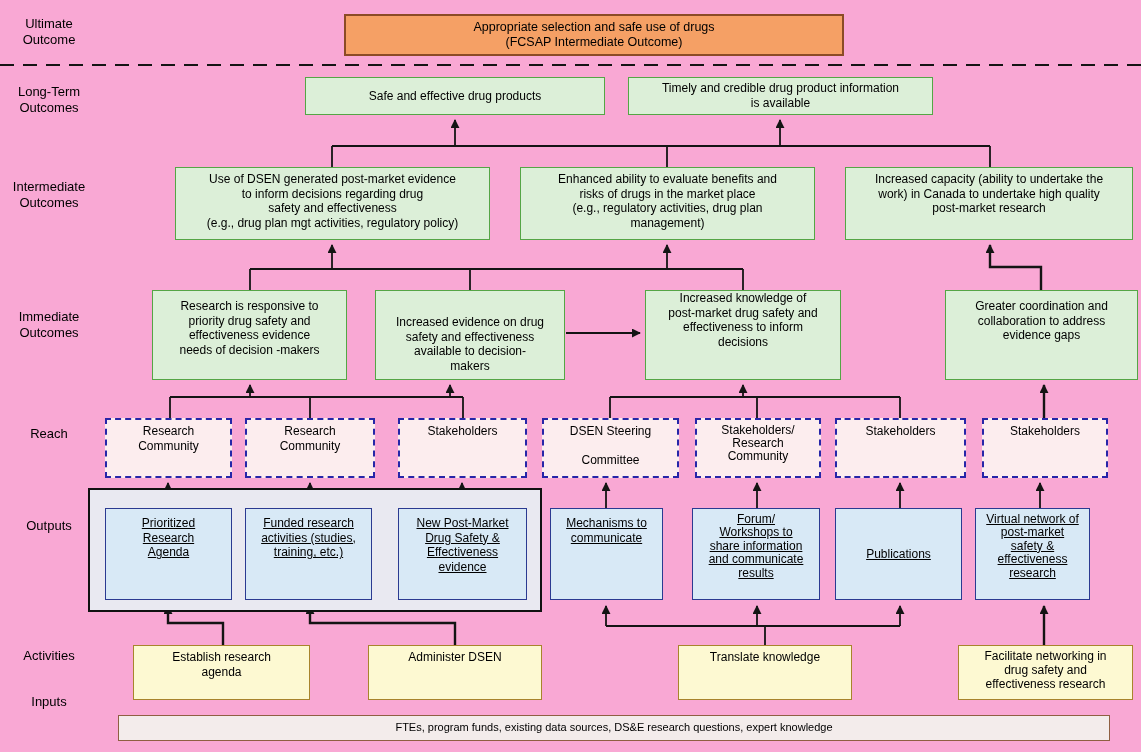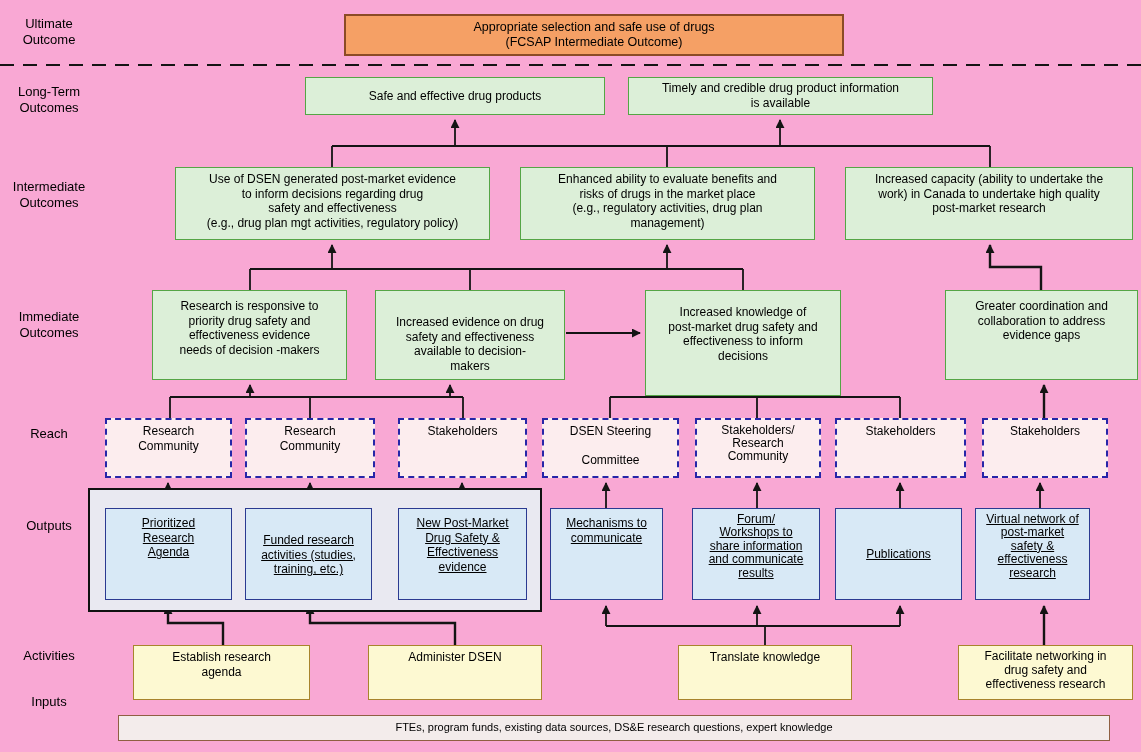--- a/index.html
+++ b/index.html
@@ -126,21 +126,21 @@
 post-market research</div>
 
   <div class="box green" style="left:152px;top:290px;width:195px;height:90px;padding-top:8px">Research is responsive to
 priority drug safety and
 effectiveness evidence
 needs of decision -makers</div>
   <div class="box green" style="left:375px;top:290px;width:190px;height:90px;padding-top:24px">Increased evidence on drug
 safety and effectiveness
 available to decision-
 makers</div>
-  <div class="box green" style="left:645px;top:290px;width:196px;height:106px;padding-top:14px">Increased knowledge of
+  <div class="box green" style="left:645px;top:290px;width:196px;height:90px;padding-top:0">Increased knowledge of
 post-market drug safety and
 effectiveness to inform
 decisions</div>
   <div class="box green" style="left:945px;top:290px;width:193px;height:90px;padding-top:8px">Greater coordination and
 collaboration to address
 evidence gaps</div>
 
   <div class="box pink" style="left:105px;top:418px;width:127px;height:60px">Research
 Community</div>
   <div class="box pink" style="left:245px;top:418px;width:130px;height:60px">Research
@@ -153,21 +153,21 @@
 Research
 Community</div>
   <div class="box pink" style="left:835px;top:418px;width:131px;height:60px">Stakeholders</div>
   <div class="box pink" style="left:982px;top:418px;width:126px;height:60px">Stakeholders</div>
 
   <div class="box outputs-group" style="left:88px;top:488px;width:454px;height:124px"></div>
 
   <div class="box blue" style="left:105px;top:508px;width:127px;height:92px;padding-top:7px">Prioritized
 Research
 Agenda</div>
-  <div class="box blue" style="left:245px;top:508px;width:127px;height:92px;padding-top:24px">Funded research
+  <div class="box blue" style="left:245px;top:508px;width:127px;height:92px;padding-top:7px">Funded research
 activities (studies,
 training, etc.)</div>
   <div class="box blue" style="left:398px;top:508px;width:129px;height:92px;padding-top:7px">New Post-Market
 Drug Safety &amp;
 Effectiveness
 evidence</div>
   <div class="box blue" style="left:550px;top:508px;width:113px;height:92px;padding-top:7px">Mechanisms to
 communicate</div>
   <div class="box blue" style="left:692px;top:508px;width:128px;height:92px;line-height:1.12">Forum/
 Workshops to

